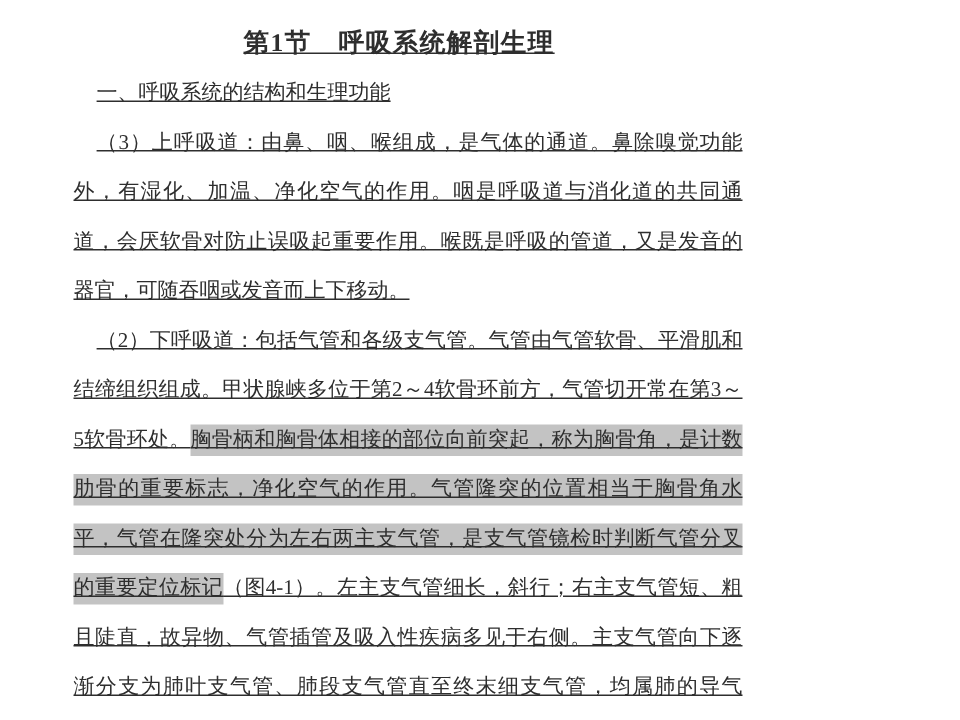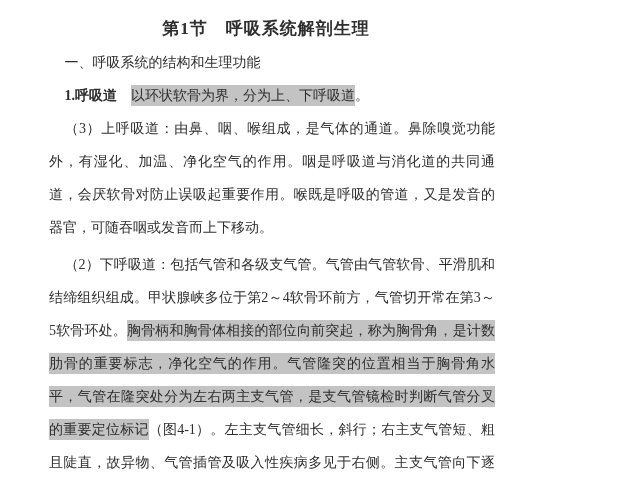--- a/index.html
+++ b/index.html
@@ -7,20 +7,21 @@
     width: 640px; height: 480px;
     background: #ffffff;
     font-family: "Liberation Serif", "DejaVu Serif", serif;
   }
   .page {
     position: relative;
     width: 532px; height: 480px;
     background: var(--bg, #ffffff);
     color: var(--text, #2e2e2e);
     overflow: hidden;
+    text-decoration: underline;
   }
   .title {
     margin: 12px 0 0 0;
     font-size: 17px;
     line-height: 34px;
     font-weight: bold;
     text-align: center;
     letter-spacing: 1px;
   }
   .content {
@@ -44,18 +45,17 @@
   }
 </style>
 </head>
 <body>
 
 <div class="page" style="--bg: #ffffff; --text: #2e2e2e; --hl: #c3c3c3;">
   <h1 class="title">第1节　呼吸系统解剖生理</h1>
   <div class="content">
     <p class="heading">一、呼吸系统的结构和生理功能</p>
     <div id="paragraphs">
-        <p><span class="seg-bold ">1.呼吸道　</span><span class="seg-hl">以环状软骨为界，分为上、下呼吸道</span><span class="">。</span></p>
         <p><span class="">（3）上呼吸道：由鼻、咽、喉组成，是气体的通道。鼻除嗅觉功能外，有湿化、加温、净化空气的作用。咽是呼吸道与消化道的共同通道，会厌软骨对防止误吸起重要作用。喉既是呼吸的管道，又是发音的器官，可随吞咽或发音而上下移动。</span></p>
         <p><span class="">（2）下呼吸道：包括气管和各级支气管。气管由气管软骨、平滑肌和结缔组织组成。甲状腺峡多位于第2～4软骨环前方，气管切开常在第3～5软骨环处。</span><span class="seg-hl">胸骨柄和胸骨体相接的部位向前突起，称为胸骨角，是计数肋骨的重要标志，净化空气的作用。气管隆突的位置相当于胸骨角水平，气管在隆突处分为左右两主支气管，是支气管镜检时判断气管分叉的重要定位标记</span><span class="">（图4-1）。左主支气管细长，斜行；右主支气管短、粗且陡直，故异物、气管插管及吸入性疾病多见于右侧。主支气管向下逐渐分支为肺叶支气管、肺段支气管直至终末细支气管，均属肺的导气部，无气体交换功能：</span></p>
       </div>
   </div>
 </div>
 
 </body></html>

